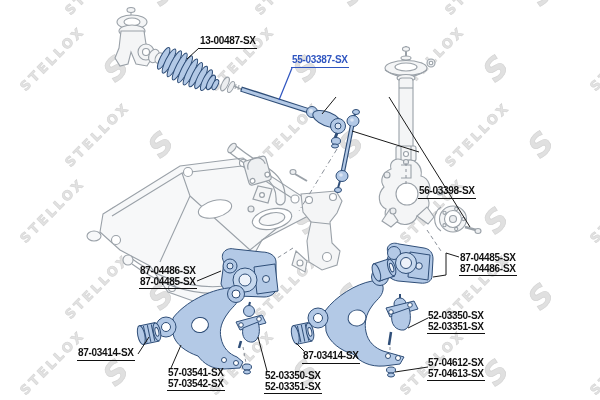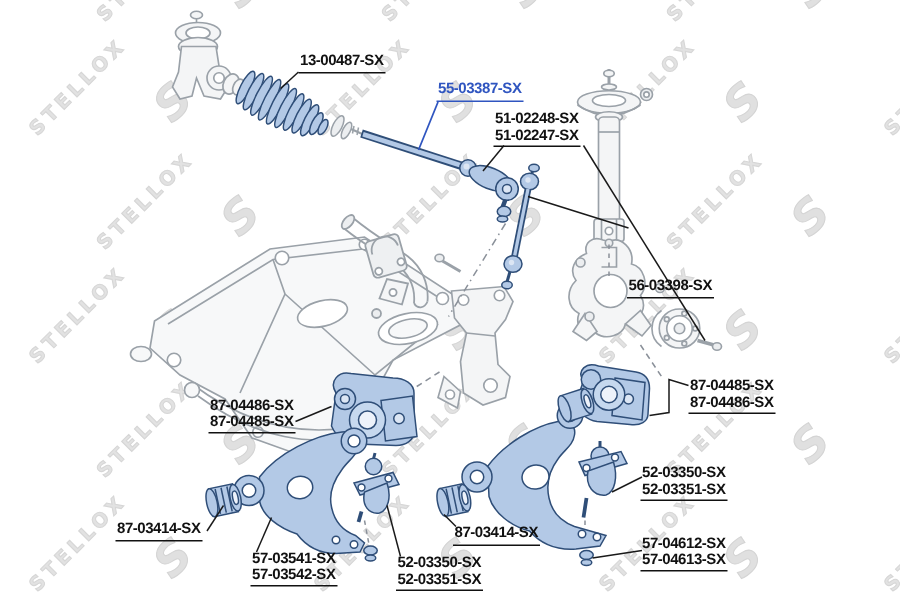--- a/index.html
+++ b/index.html
@@ -358,24 +358,20 @@
     <path d="M292,68 L279,100" stroke="#2f55c0" stroke-width="1.2" fill="none"></path>
   </svg>
 
   <div id="labels">
       <div class="plabel" style="left: 199px; top: 36px; text-align: center;">
         <div>13-00487-SX</div>
       </div>
       <div class="plabel hl" style="left: 291px; top: 55px;">
         <div>55-03387-SX</div>
       </div>
-      <div class="plabel" style="left: 329px; top: 75px;">
-        <div>51-02248-SX</div>
-        <div>51-02247-SX</div>
-      </div>
       <div class="plabel" style="left: 418px; top: 142px; margin-top: 44px;">
         <div>56-03398-SX</div>
       </div>
       <div class="plabel" style="left: 139px; top: 266px;">
         <div>87-04486-SX</div>
         <div>87-04485-SX</div>
       </div>
       <div class="plabel" style="left: 459px; top: 253px;">
         <div>87-04485-SX</div>
         <div>87-04486-SX</div>

